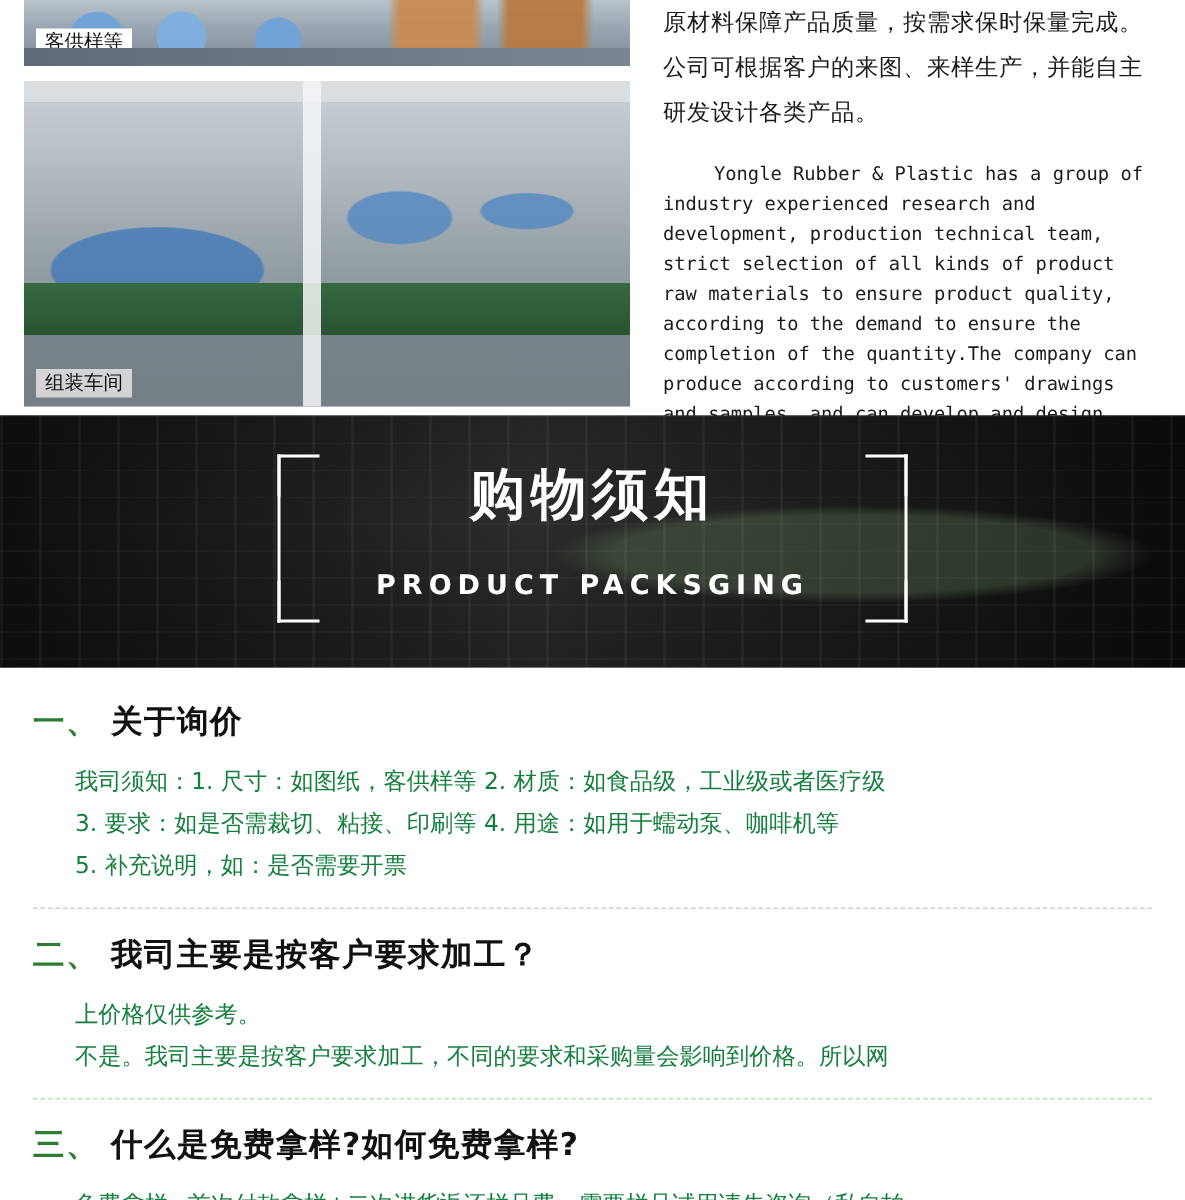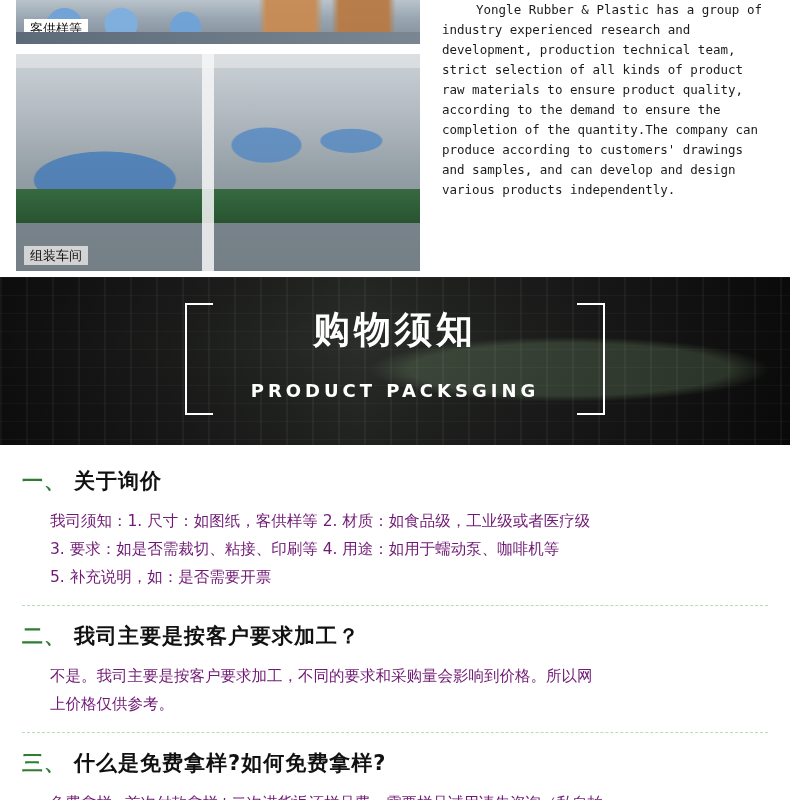--- a/index.html
+++ b/index.html
@@ -208,21 +208,21 @@
     color: #111111;
     letter-spacing: 1px;
     margin-bottom: 12px;
   }
   .faq-index {
     color: #2f7d32;
     margin-right: 8px;
     font-weight: bold;
   }
   .faq-body {
-    color: #701a75;
+    color: #15803d;
     font-family: "DejaVu Sans", "Liberation Sans", sans-serif;
     font-size: 15.5px;
     line-height: 28px;
     padding-left: 28px;
     padding-right: 4px;
   }
   .divider {
     border-top: 1px dashed #b9ddb9;
     margin: 14px 0 16px 0;
   }
@@ -236,20 +236,21 @@
   <div class="photo-column">
     <div class="photo photo-top scene-a">
       <span class="photo-caption">客供样等</span>
     </div>
     <div class="photo photo-bottom scene-b">
       <span class="photo-caption">组装车间</span>
     </div>
   </div>
 
   <div class="text-column">
+    <p class="cn-paragraph">原材料保障产品质量，按需求保时保量完成。公司可根据客户的来图、来样生产，并能自主研发设计各类产品。</p>
     <p class="en-paragraph">Yongle Rubber &amp; Plastic has a group of industry experienced research and development, production technical team, strict selection of all kinds of product raw materials to ensure product quality, according to the demand to ensure the completion of the quantity.The company can produce according to customers' drawings and samples, and can develop and design various products independently.</p>
   </div>
 
 </div>
 
 <div class="banner">
   <div class="banner-inner">
     <div class="banner-frame">
       <span class="corner tl"></span>
       <span class="corner tr"></span>
@@ -278,22 +279,22 @@
   </div>
 
   <div class="divider"></div>
 
   <div class="faq-item">
     <div class="faq-q">
       <span class="faq-index">二、</span>
       <span>我司主要是按客户要求加工？</span>
     </div>
     <div class="faq-body">
+      <span class="clipped">上价格仅供参考。</span>
       <span class="clipped">不是。我司主要是按客户要求加工，不同的要求和采购量会影响到价格。所以网</span>
-      <span class="clipped">上价格仅供参考。</span>
     </div>
   </div>
 
   <div class="divider"></div>
 
   <div class="faq-item">
     <div class="faq-q">
       <span class="faq-index">三、</span>
       <span>什么是免费拿样?如何免费拿样?</span>
     </div>

